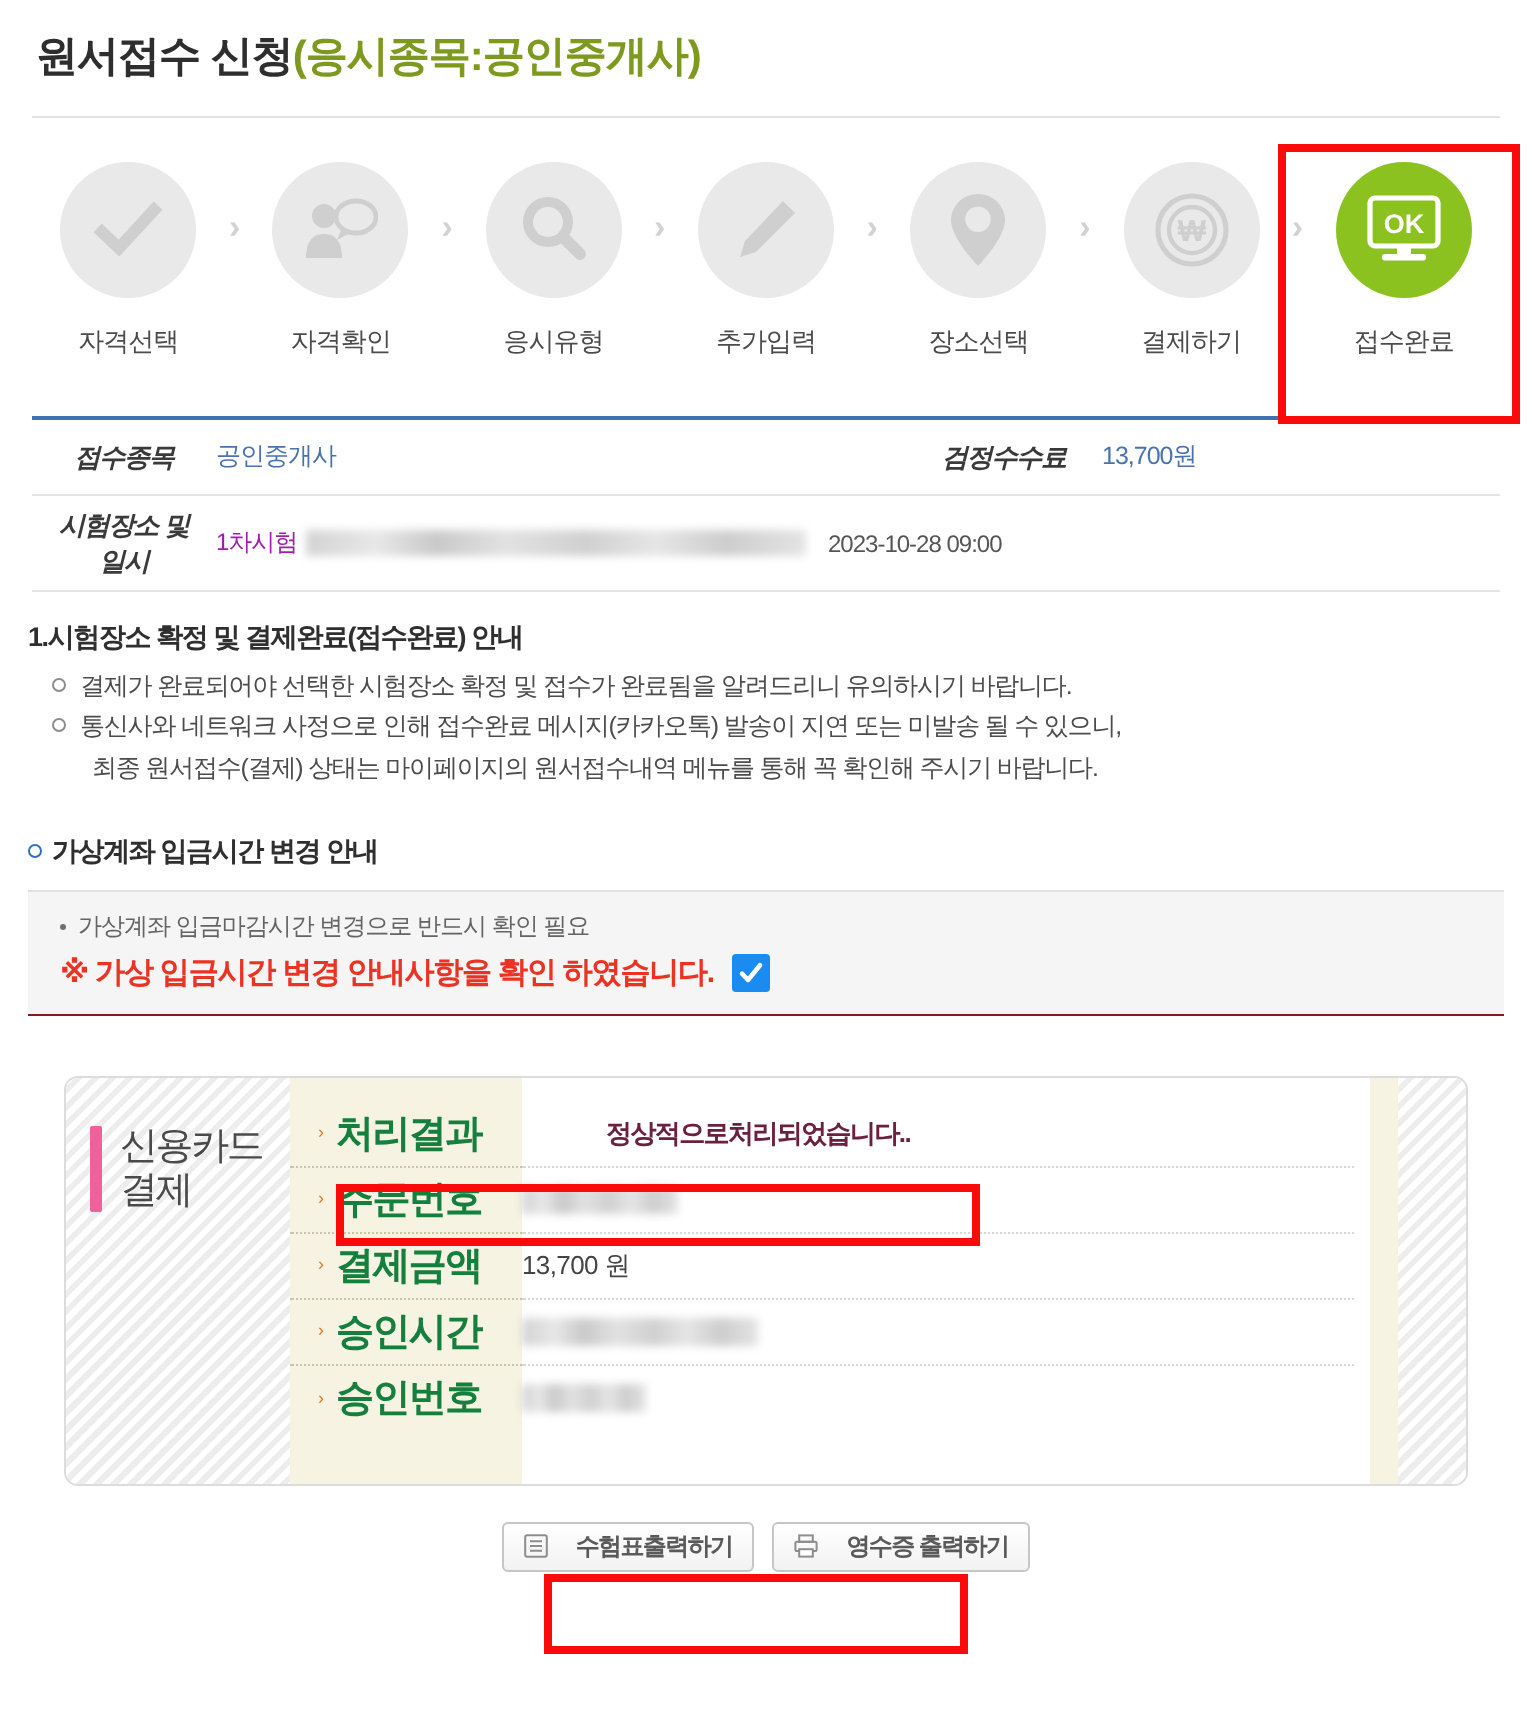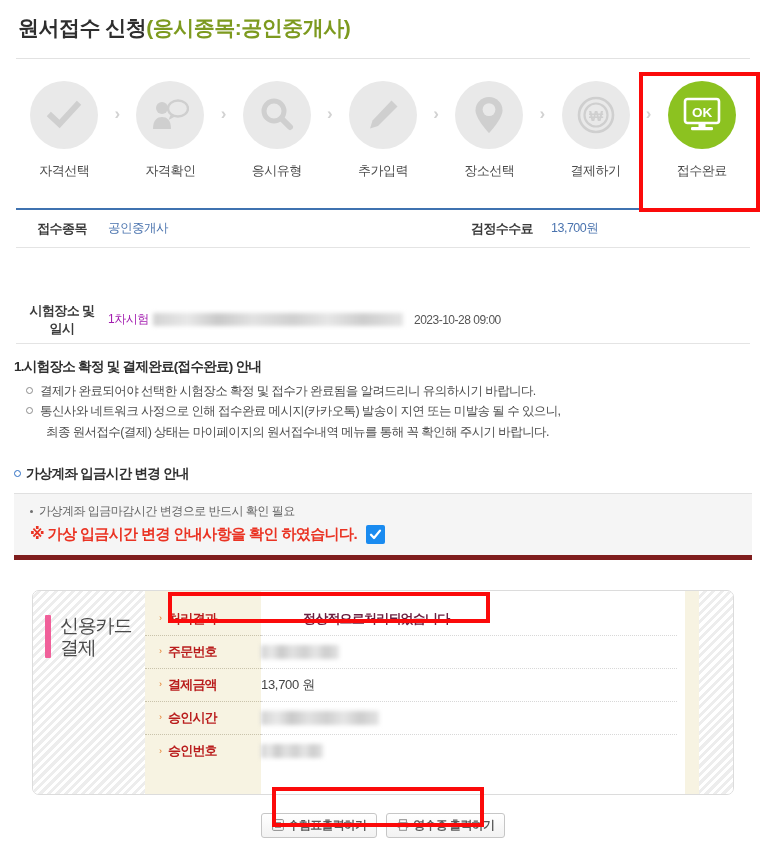--- a/index.html
+++ b/index.html
@@ -95,30 +95,31 @@
   .info-table {
     margin: 28px 16px 0 16px;
     border-top: 2px solid #3f72b0;
   }
   .info-row {
     display: flex;
     align-items: center;
     border-bottom: 1px solid #e4e4e4;
     min-height: 38px;
   }
-  .info-row.tall { min-height: 48px; margin-top: 48px; }
+  .info-row.tall { min-height: 48px; }
   .cell-th {
     width: 92px;
     flex: 0 0 92px;
     text-align: center;
     font-size: 13px;
     font-weight: bold;
     letter-spacing: -0.6px;
     color: #3a3a3a;
     line-height: 1.35;
+    font-style: italic;
   }
   .cell-td {
     font-size: 12.5px;
     letter-spacing: -0.5px;
     color: #4a73ae;
     display: flex;
     align-items: center;
   }
   .td-subject { flex: 0 0 330px; }
   .th-fee { width: 95px; flex: 0 0 95px; text-align: right; }
@@ -185,21 +186,21 @@
     border: 1.6px solid #2f6fc4;
     border-radius: 50%;
     margin-right: 5px;
   }
 
   
   .confirm-box {
     margin: 10px 14px 0 14px;
     background: #f5f5f5;
     border-top: 1px solid #e0e0e0;
-    border-bottom: 5px solid #7f1d1d;
+    border-bottom: 1px solid #7f1d1d;
     padding: 9px 0 11px 16px;
   }
   .confirm-sub {
     font-size: 12px;
     letter-spacing: -0.5px;
     color: #646464;
     display: flex;
     align-items: center;
   }
   .dot-sm {
@@ -289,24 +290,24 @@
   .k-row { padding-left: 14px; }
   .v-row { border-bottom-color: #d8d8d8; }
   .k-row:last-child, .v-row:last-child { border-bottom: none; }
   .k-arrow {
     color: #e2761d;
     font-size: 9px;
     margin-right: 6px;
     line-height: 1;
   }
   .k-text {
-    font-size: 13px;
+    font-size: 19px;
     font-weight: bold;
     letter-spacing: -0.8px;
-    color: #b91c1c;
+    color: #15803d;
     font-family: Liberation Serif, serif;
   }
   .v-text {
     font-size: 13px;
     letter-spacing: -0.3px;
     color: #444444;
   }
   .v-text.result {
     color: #6b2040;
     font-weight: bold;
@@ -316,21 +317,21 @@
   
   .btn-row {
     display: flex;
     justify-content: center;
     gap: 9px;
     margin-top: 18px;
   }
   .btn {
     display: flex;
     align-items: center;
-    gap: 4px;
+    gap: 14px;
     height: 25px;
     padding: 0 10px;
     border: 1px solid #c6c6c6;
     border-radius: 3px;
     background: linear-gradient(180deg,#ffffff 0%, #f2f2f2 100%);
     font-size: 12px;
     font-weight: bold;
     letter-spacing: -0.8px;
     color: #5a5a5a;
     cursor: pointer;

